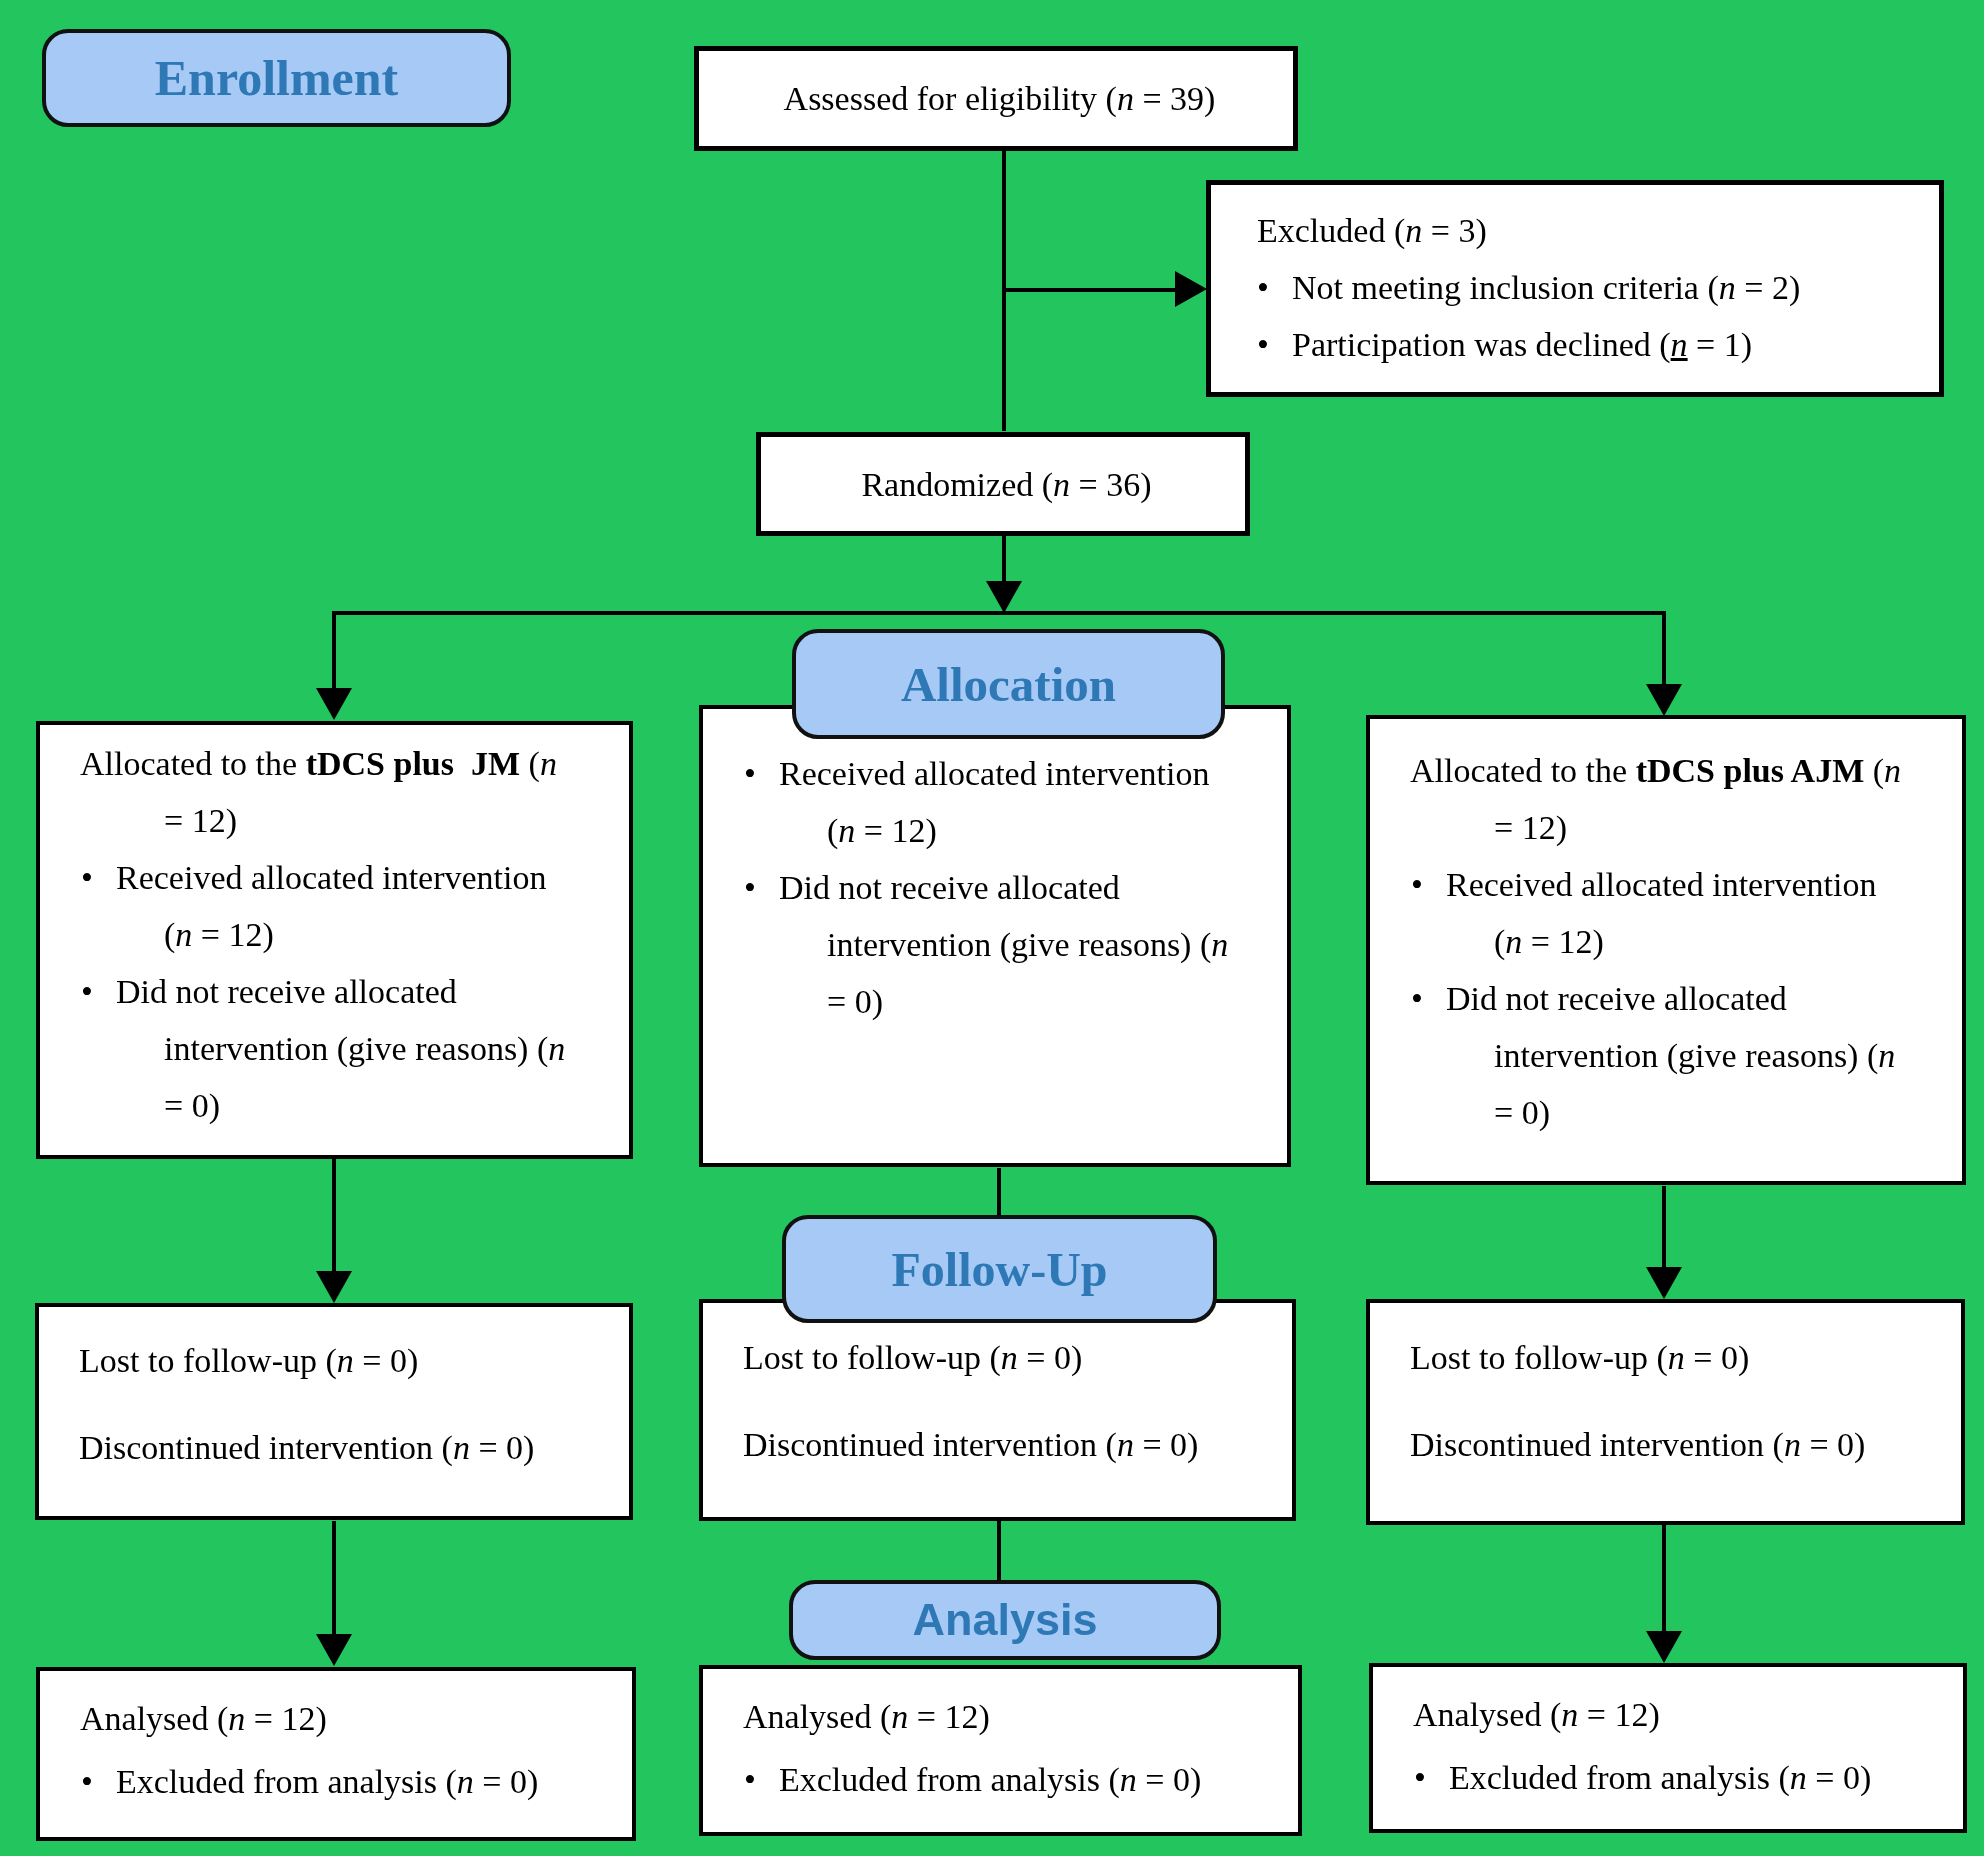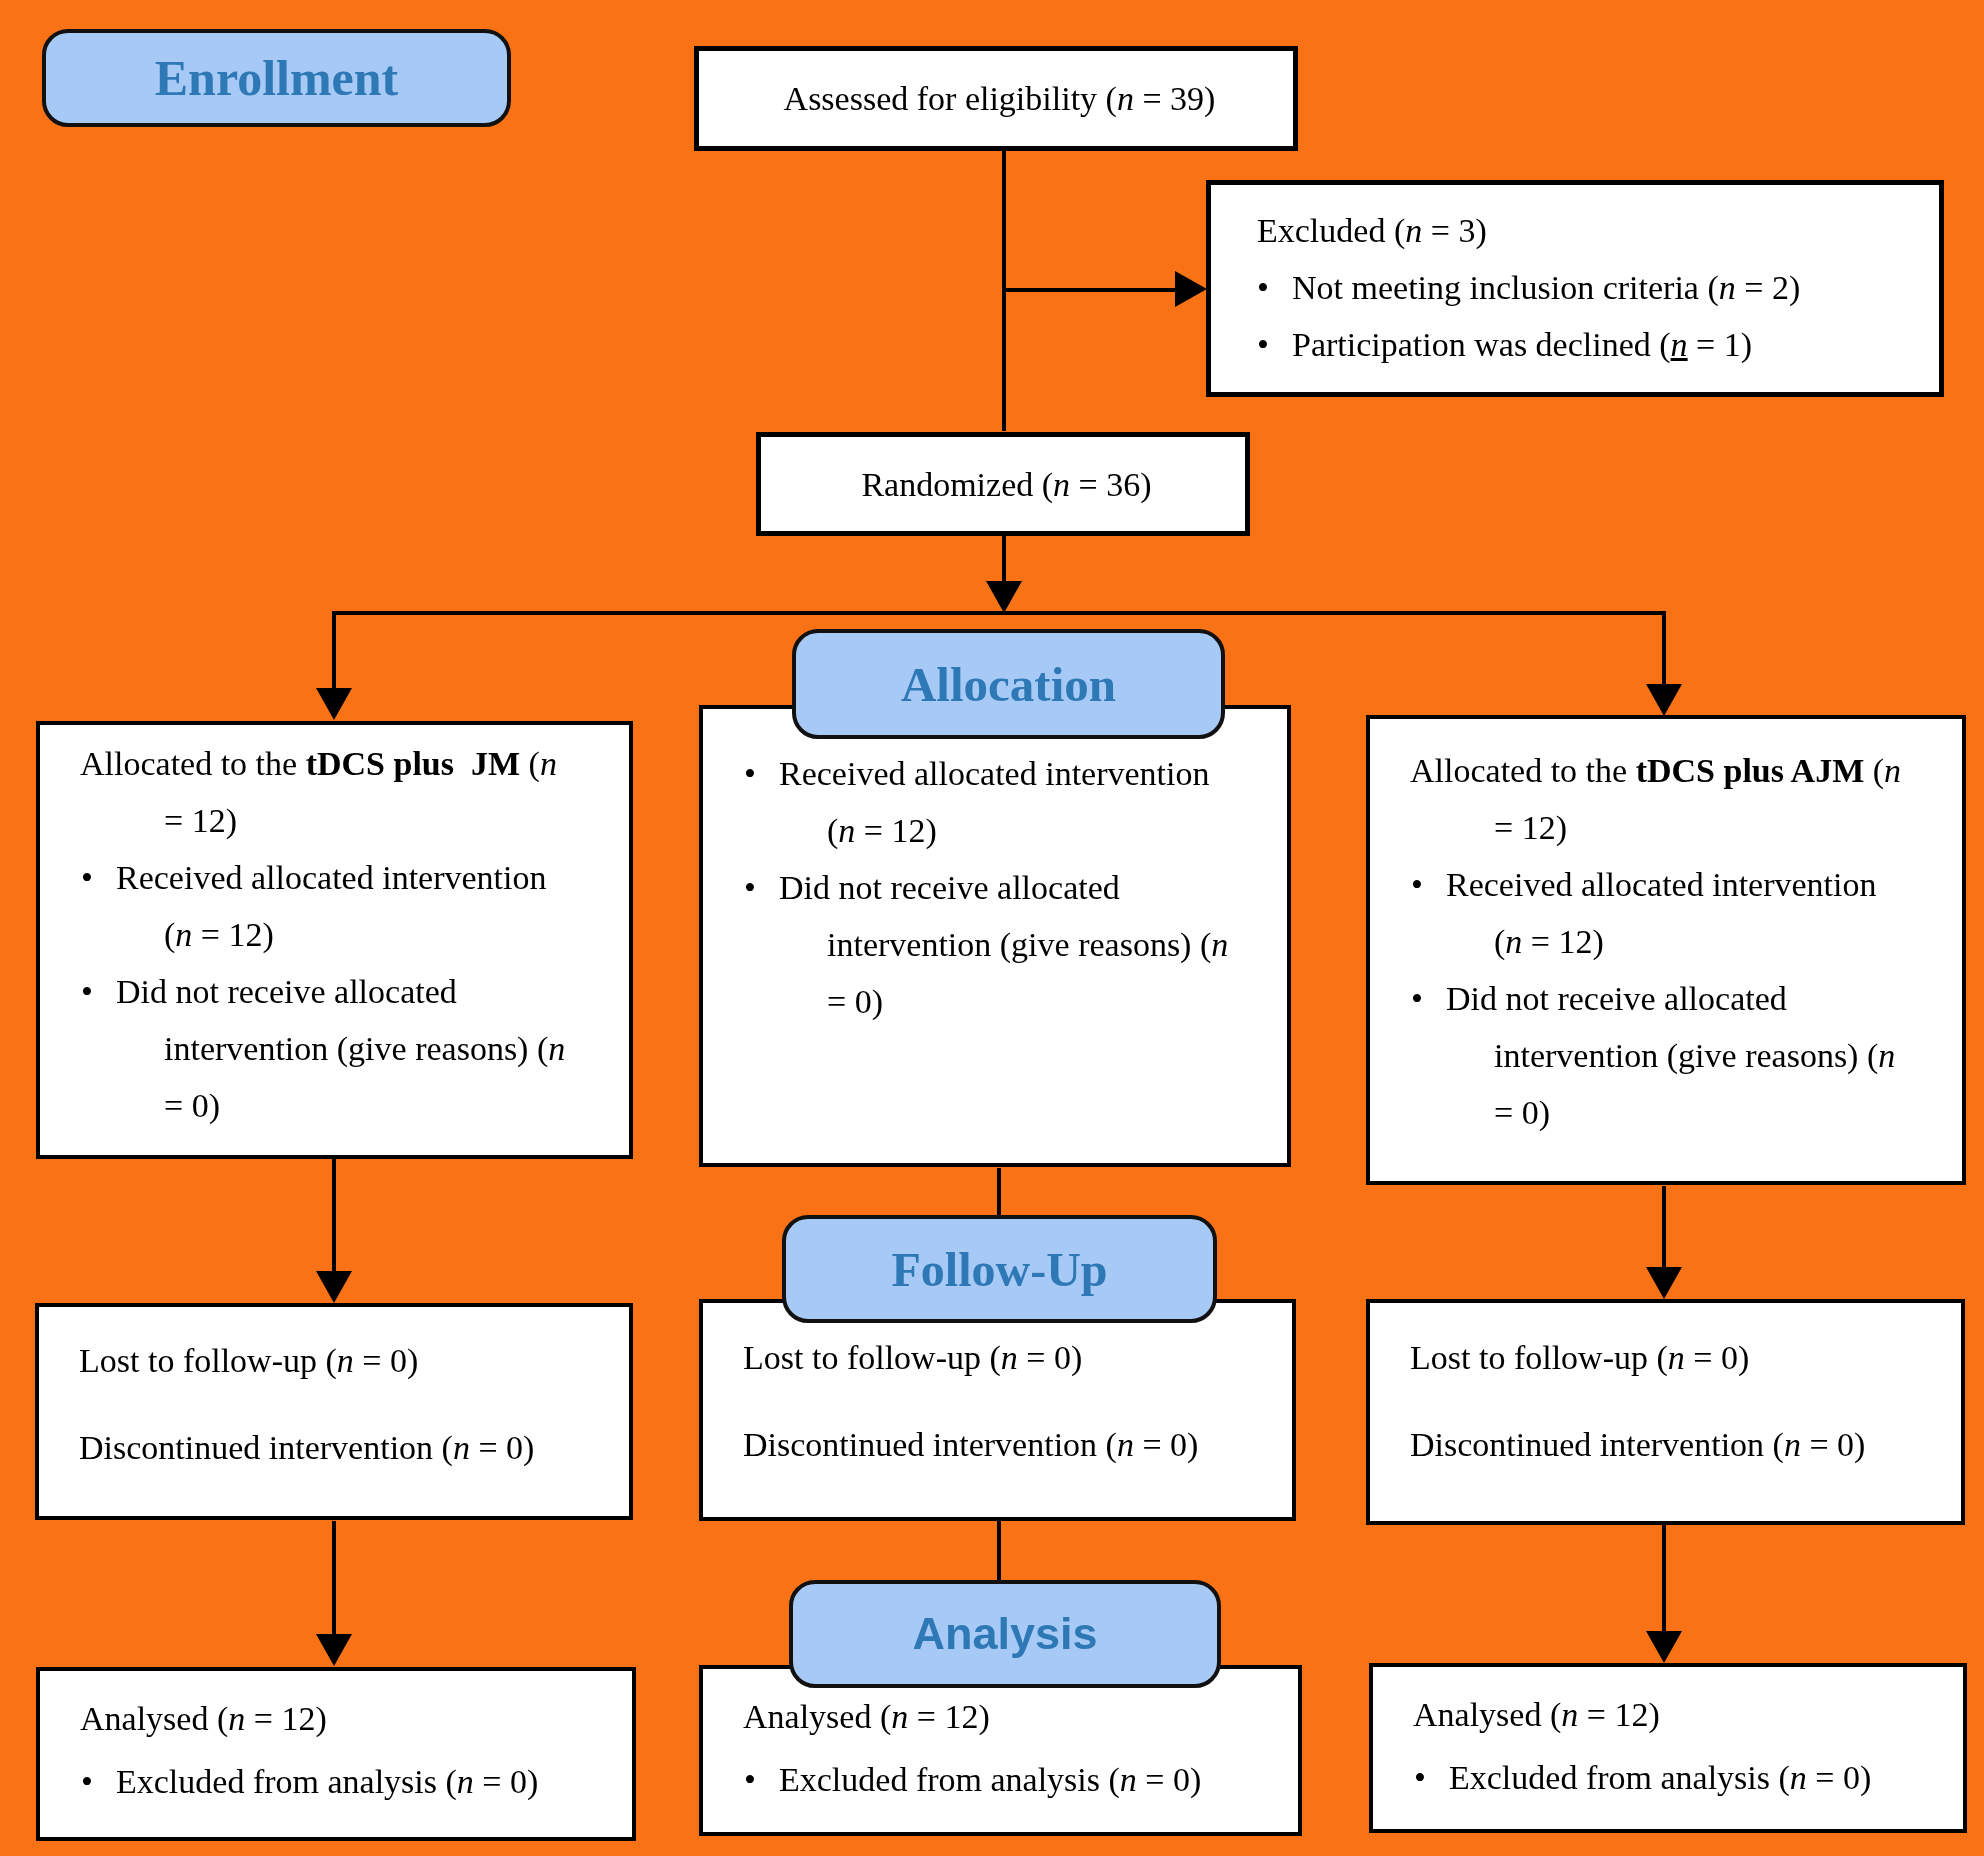--- a/index.html
+++ b/index.html
@@ -1,16 +1,16 @@
 <!DOCTYPE html>
 <html style="font-size:9.5px"><head>
 <meta charset="utf-8">
 <style>
   html,body{margin:0;padding:0;background:#ffffff;}
-  .canvas{position:relative;width:1985px;height:1856px;background:#f97316;
+  .canvas{position:relative;width:1985px;height:1856px;background:#22c55e;
           font-family:"Liberation Serif","DejaVu Serif",serif;color:#000;}
   
   .stage{position:absolute;box-sizing:border-box;background:#a6c9f5;border:4.2px solid #111;
          border-radius:26px;display:flex;align-items:center;justify-content:center;
          font-weight:bold;color:#2e78b5;z-index:3;}
   .stage.serif{font-family:"Liberation Serif","DejaVu Serif",serif;}
   .stage.sans{font-family:"Liberation Sans","DejaVu Sans",sans-serif;}
   
   .box{position:absolute;box-sizing:border-box;background:#ffffff;border:4.2px solid #000;
        font-size:34px;line-height:57px;z-index:1;padding-left:7px;}
@@ -34,21 +34,21 @@
   u{text-decoration:underline;}
 </style>
 </head>
 <body>
 
 <div class="canvas">
 
   <div class="stage serif" style="left:42px;top:28.6px;width:469px;height:98px;font-size:50px;">Enrollment</div>
   <div class="stage serif" style="left:792px;top:629px;width:433px;height:110px;font-size:49px;">Allocation</div>
   <div class="stage serif" style="left:782px;top:1215px;width:435px;height:108px;font-size:48px;">Follow-Up</div>
-  <div class="stage sans" style="left:789px;top:1580px;width:432px;height:108px;font-size:45px;">Analysis</div>
+  <div class="stage sans" style="left:789px;top:1580px;width:432px;height:80px;font-size:45px;">Analysis</div>
 
   <div class="box thick center" style="left:694px;top:46px;width:604px;height:105px;">
     <span>Assessed for eligibility (<i>n</i> = 39)</span>
   </div>
 
   <div class="box thick" style="left:1206px;top:180px;width:738px;height:217px;padding-top:16.7px;">
     <div class="l" style="padding-left:39px;">Excluded (<i>n</i> = 3)</div>
     <div class="l bullet" style="padding-left:39px;">Not meeting inclusion criteria (<i>n</i> = 2)</div>
     <div class="l bullet" style="padding-left:39px;">Participation was declined (<u><i>n</i></u> = 1)</div>
   </div>

